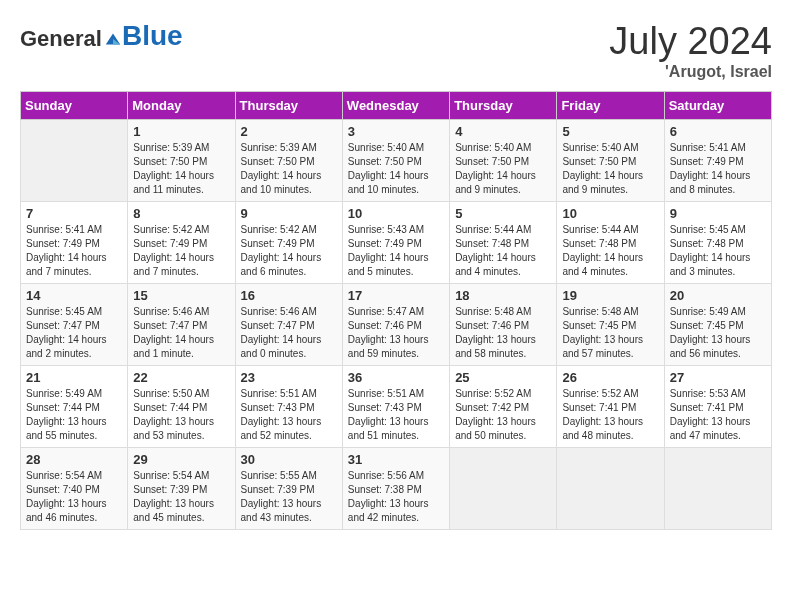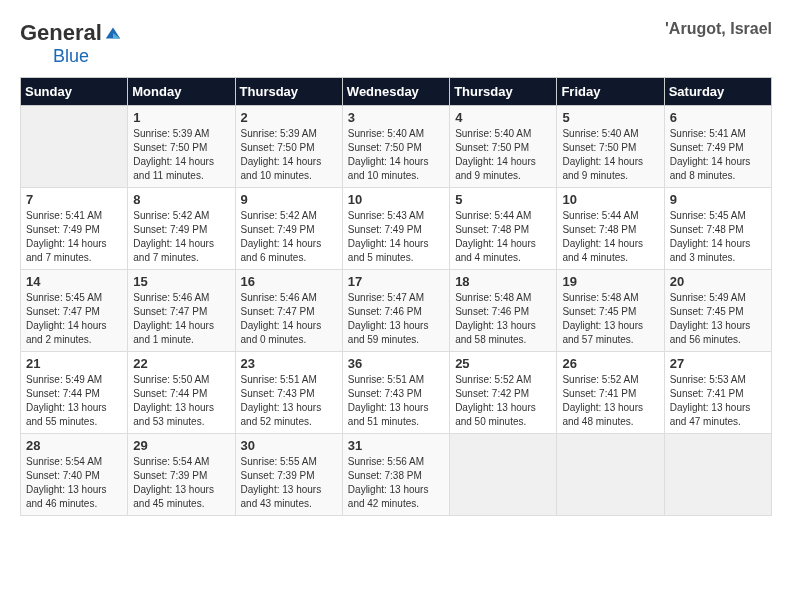--- a/index.html
+++ b/index.html
@@ -11,35 +11,35 @@
       padding: 20px;
     }
     .header {
       display: flex;
       justify-content: space-between;
       align-items: flex-start;
       margin-bottom: 10px;
     }
     .logo {
       display: flex;
-      flex-direction: column;
-      align-items: center;
+      flex-direction: row;
+      align-items: flex-end;
     }
     .logo-text {
       display: flex;
       align-items: center;
     }
     .logo-general {
       font-size: 22px;
       font-weight: bold;
       color: #333;
     }
     .logo-blue {
-      font-size: 18px;
-      font-weight: normal;
+      font-size: 28px;
+      font-weight: bold;
       color: #1a6ab5;
     }
     .logo-icon {
       width: 18px;
       height: 18px;
       margin-left: 2px;
       display: inline-block;
     }
     .title-block {
       text-align: right;
@@ -52,21 +52,21 @@
     .location {
       font-size: 16px;
       color: #555;
       font-weight: bold;
     }
     table {
       width: 100%;
       border-collapse: collapse;
     }
     thead tr th {
-      background-color: #0f172a;
+      background-color: #a21caf;
       color: #fff;
       font-size: 13px;
       font-weight: bold;
       padding: 6px 4px;
       text-align: left;
       border: 1px solid #ccc;
     }
     tbody tr td {
       border: 1px solid #ddd;
       vertical-align: top;
@@ -105,20 +105,21 @@
     <div class="logo-text">
       <span class="logo-general">General</span>
       <svg class="logo-icon" viewBox="0 0 20 20">
         <polygon points="2,16 10,4 18,16" fill="#1a6ab5"></polygon>
         <polygon points="10,10 18,16 10,16" fill="#5bacd6"></polygon>
       </svg>
     </div>
     <span class="logo-blue">Blue</span>
   </div>
   <div class="title-block">
+    <div class="month-title">July 2024</div>
     <div class="location">'Arugot, Israel</div>
   </div>
 </div>
 
 <table>
   <thead>
     <tr>
     <th>Sunday</th>
         <th>Monday</th>
         <th>Thursday</th>

